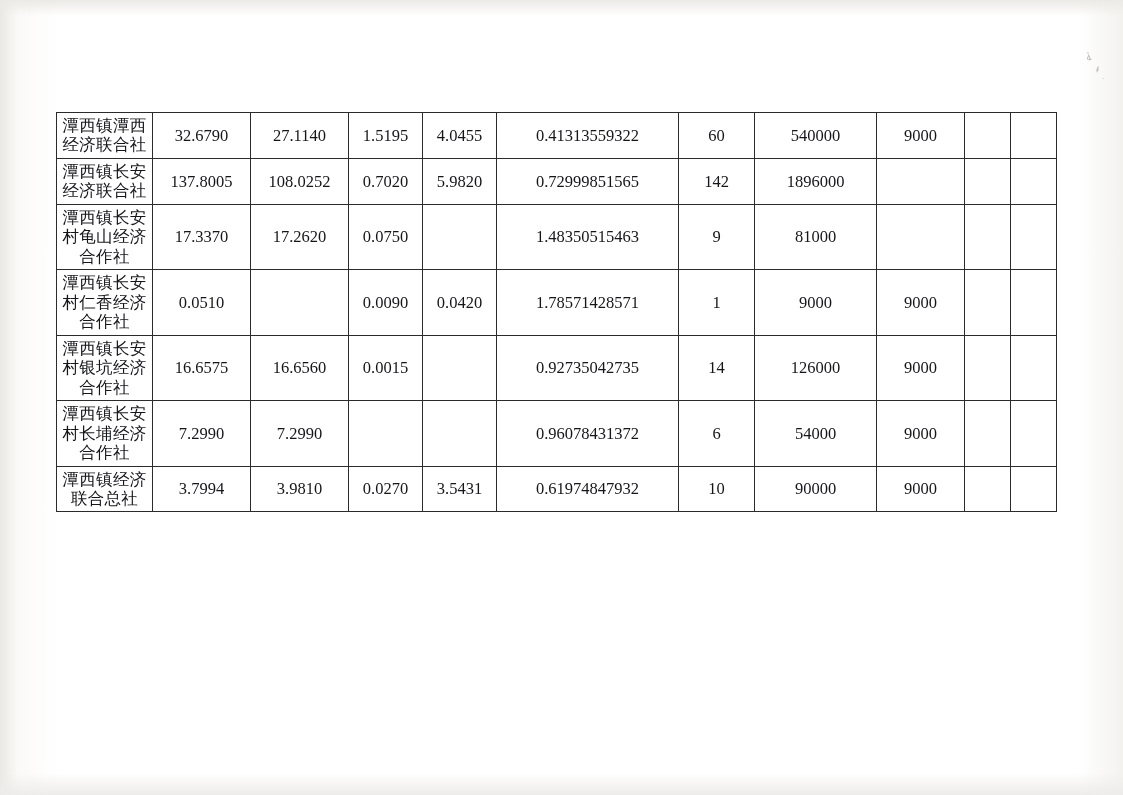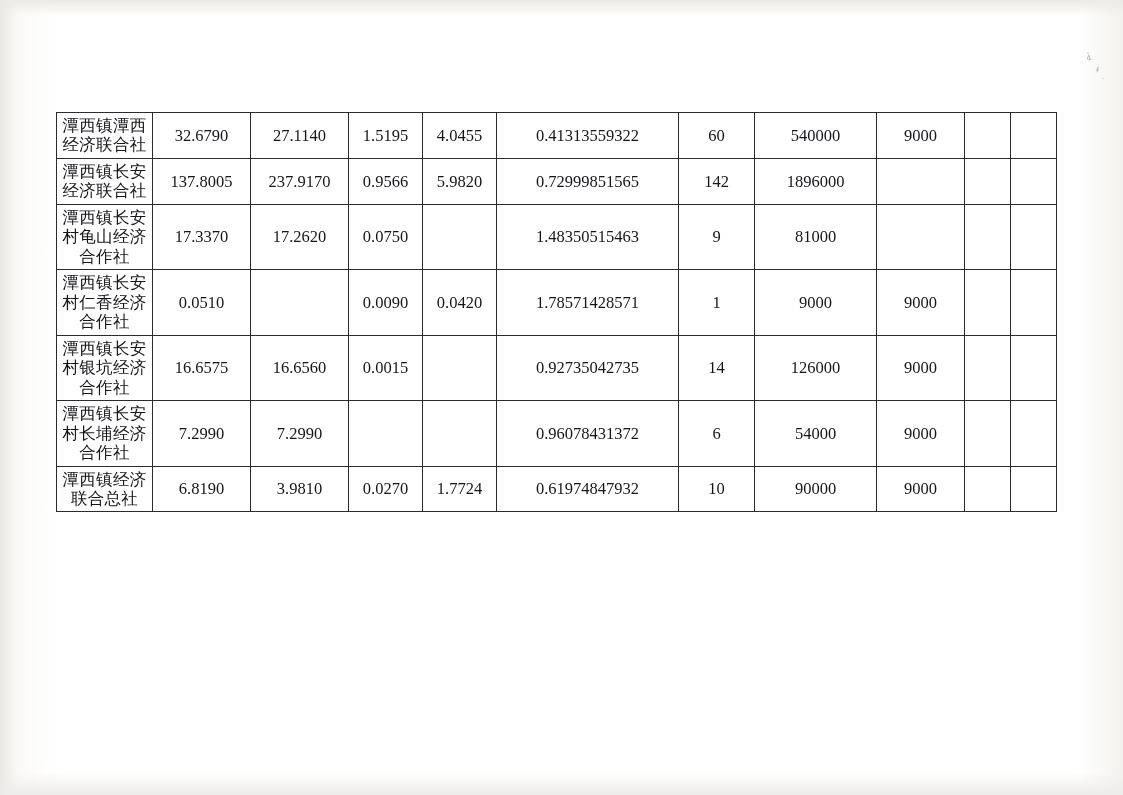--- a/index.html
+++ b/index.html
@@ -130,22 +130,22 @@
             <td class="ratio">0.41313559322</td>
             <td class="num">60</td>
             <td class="num">540000</td>
             <td class="num">9000</td>
             <td class="num"></td>
             <td class="num"></td>
           </tr>
           <tr>
             <td class="name-cell">潭西镇长安<br>经济联合社</td>
             <td class="num">137.8005</td>
-            <td class="num">237.9170</td>
-            <td class="num">0.9566</td>
+            <td class="num">108.0252</td>
+            <td class="num">0.7020</td>
             <td class="num">5.9820</td>
             <td class="ratio">0.72999851565</td>
             <td class="num">142</td>
             <td class="num">1896000</td>
             <td class="num"></td>
             <td class="num"></td>
             <td class="num"></td>
           </tr>
           <tr>
             <td class="name-cell">潭西镇长安<br>村龟山经济<br>合作社</td>
@@ -194,24 +194,24 @@
             <td class="num"></td>
             <td class="ratio">0.96078431372</td>
             <td class="num">6</td>
             <td class="num">54000</td>
             <td class="num">9000</td>
             <td class="num"></td>
             <td class="num"></td>
           </tr>
           <tr>
             <td class="name-cell">潭西镇经济<br>联合总社</td>
-            <td class="num">6.8190</td>
+            <td class="num">3.7994</td>
             <td class="num">3.9810</td>
             <td class="num">0.0270</td>
-            <td class="num">1.7724</td>
+            <td class="num">3.5431</td>
             <td class="ratio">0.61974847932</td>
             <td class="num">10</td>
             <td class="num">90000</td>
             <td class="num">9000</td>
             <td class="num"></td>
             <td class="num"></td>
           </tr>
         </tbody>
     </table>
   </div>

